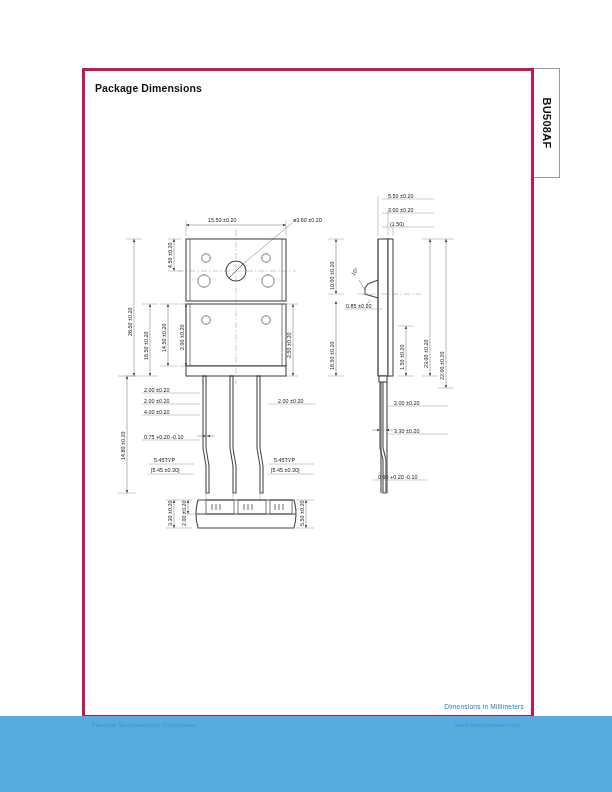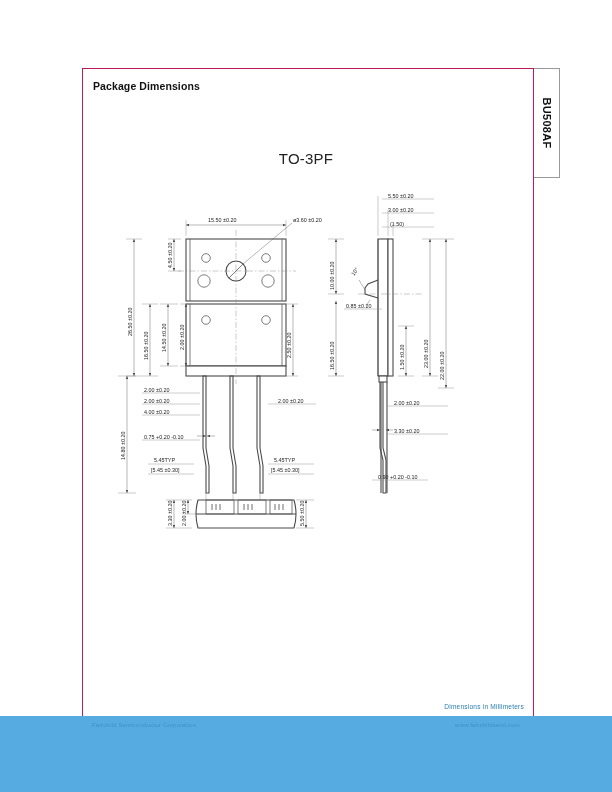--- a/index.html
+++ b/index.html
@@ -6,21 +6,21 @@
   body{
     width:612px;height:792px;background:#ffffff;
     font-family:"Liberation Sans","DejaVu Sans",sans-serif;
     overflow:hidden;position:relative;
   }
   .page{position:absolute;inset:0;}
 
   
   .frame{
     position:absolute;left:82px;top:68px;width:452px;height:650px;
-    border:1px solid #be185d;background:#fff;box-sizing:border-box;
+    border:3px solid #be185d;background:#fff;box-sizing:border-box;
   }
   .frame-title{
     position:absolute;left:10px;top:11px;
     font-size:10.5px;font-weight:bold;color:#111;letter-spacing:.1px;
   }
   .part-tab{
     position:absolute;left:534px;top:68px;width:26px;height:110px;
     border:1px solid #9a9a9a;border-left:none;background:#fff;box-sizing:border-box;
   }
   .part-tab span{
@@ -69,21 +69,20 @@
 <div class="page">
 
   <div class="frame">
     <div class="frame-title">Package Dimensions</div>
   </div>
 
   <div class="part-tab">
     <span>BU508AF</span>
   </div>
 
-  <div class="pkg-name">TO-3PF</div>
 
   <div class="drawing">
   <svg width="452" height="650" viewBox="0 0 452 650" xmlns="http://www.w3.org/2000/svg">
     <defs>
       <style>
         .ol{fill:none;stroke:#4a4a4a;stroke-width:1.1;}
         .ol2{fill:none;stroke:#5a5a5a;stroke-width:.8;}
         .dim{fill:none;stroke:#6e6e6e;stroke-width:.5;}
         .ext{fill:none;stroke:#8a8a8a;stroke-width:.45;}
         .ctr{fill:none;stroke:#8a8a8a;stroke-width:.45;stroke-dasharray:6 2 1.5 2;}

